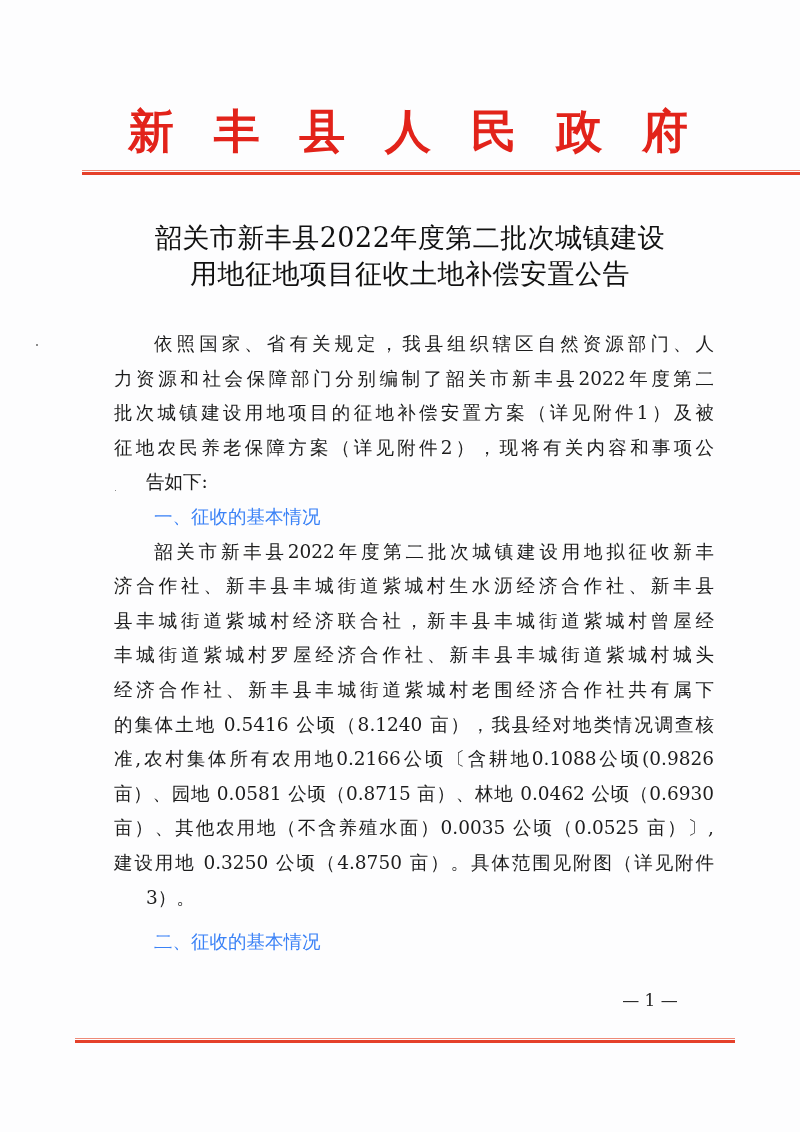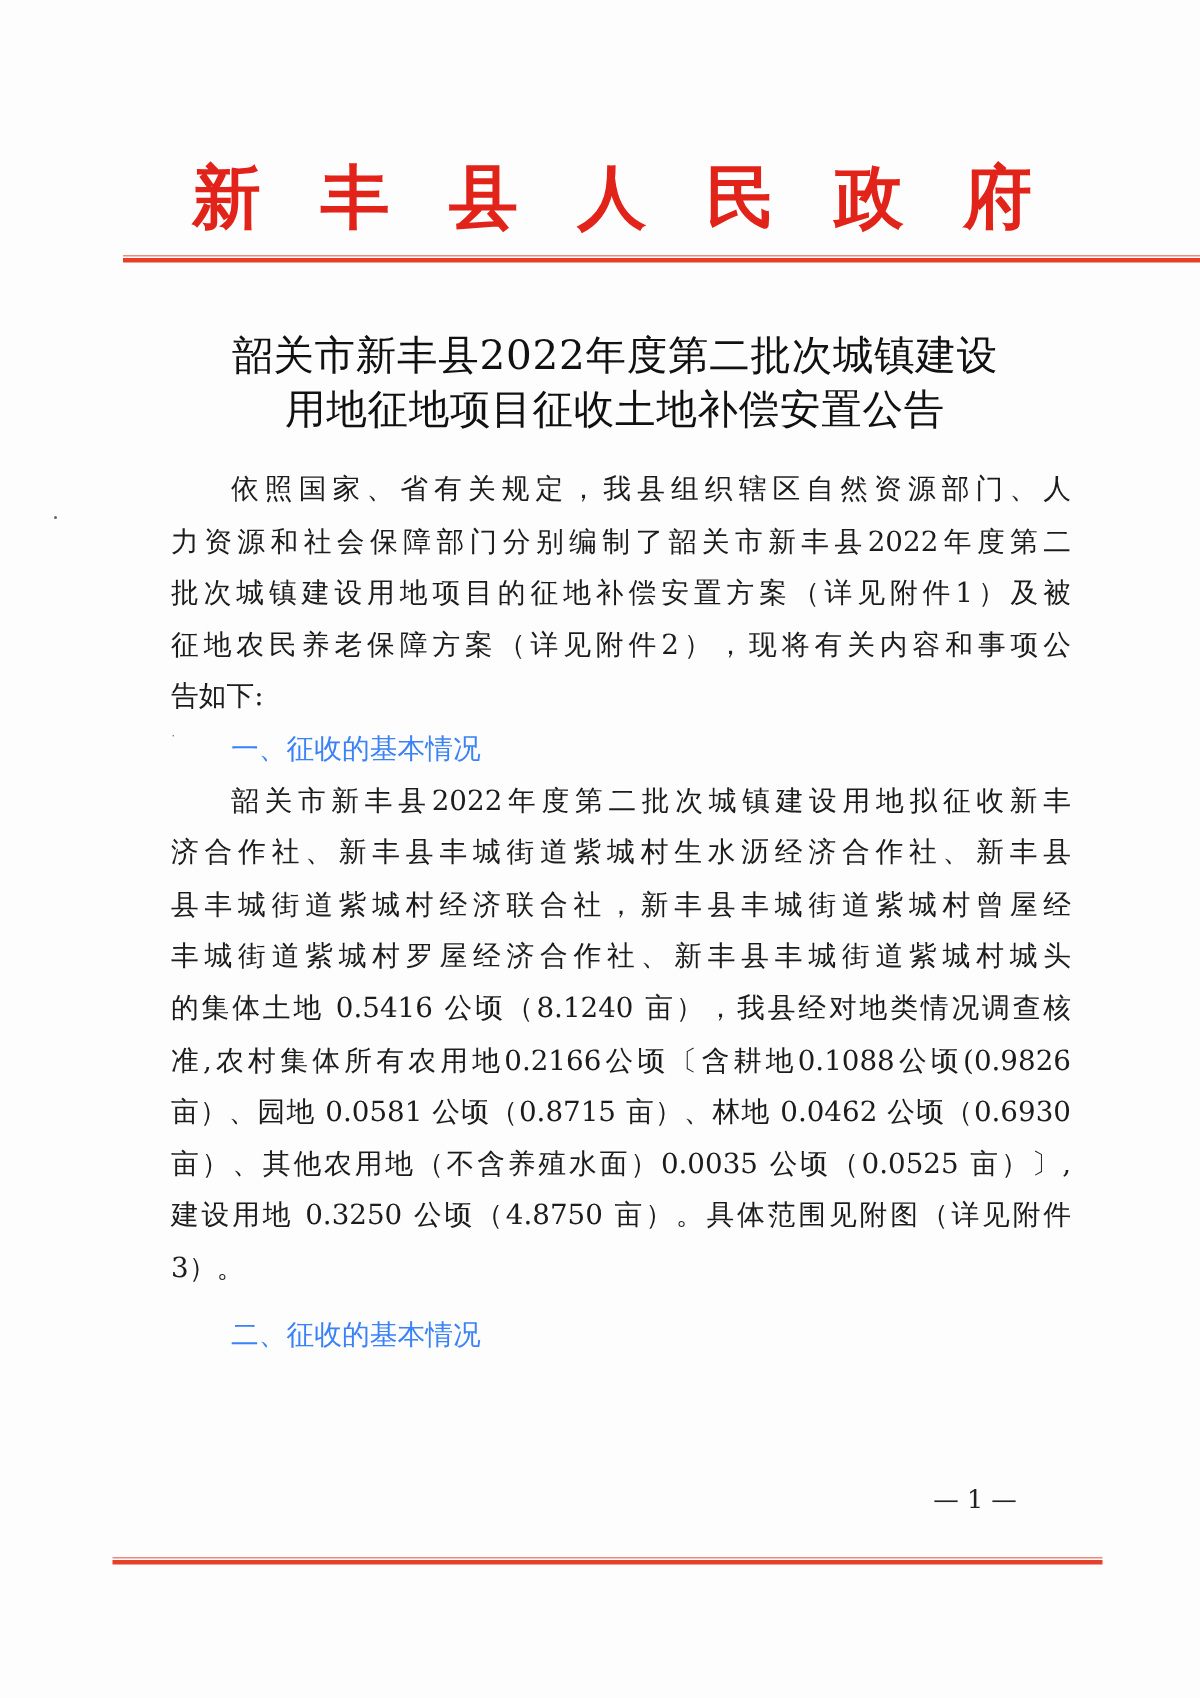--- a/index.html
+++ b/index.html
@@ -61,35 +61,36 @@
       font-family: "DejaVu Serif", "Liberation Serif", serif;
       font-size: 27px;
       line-height: 36px;
       color: #111;
       letter-spacing: 0.5px;
     }
     .doc-title div { white-space: nowrap; padding-left: 20px; }
     .body-text {
       position: absolute;
       left: 114px;
-      top: 310px;
+      top: 327px;
       width: 600px;
       font-family: "DejaVu Serif", "Liberation Serif", serif;
       font-size: 18.5px;
       line-height: 34.6px;
       color: #1c1c1c;
     }
     .line {
       white-space: nowrap;
       height: 34.6px;
       text-align: justify;
       text-align-last: justify;
     }
     .line.last {
       text-align-last: left;
+      margin-left: 32px;
     }
     .line.indent { padding-left: 40px; }
     .heading {
       white-space: nowrap;
       height: 34.6px;
       padding-left: 40px;
       font-family: "DejaVu Sans", "Liberation Sans", sans-serif;
       font-size: 18.5px;
       color: #3b82f6;
     }
@@ -159,20 +160,21 @@
     <div class="line last">告如下:</div>
   </div>
 
   <div class="heading">一、征收的基本情况</div>
 
   <div>
     <div class="line indent">韶关市新丰县2022年度第二批次城镇建设用地拟征收新丰</div>
     <div class="line">济合作社、新丰县丰城街道紫城村生水沥经济合作社、新丰县</div>
     <div class="line">县丰城街道紫城村经济联合社，新丰县丰城街道紫城村曾屋经</div>
     <div class="line">丰城街道紫城村罗屋经济合作社、新丰县丰城街道紫城村城头</div>
+    <div class="line">经济合作社、新丰县丰城街道紫城村老围经济合作社共有属下</div>
     <div class="line">的集体土地 0.5416 公顷（8.1240 亩），我县经对地类情况调查核</div>
     <div class="line">准,农村集体所有农用地0.2166公顷〔含耕地0.1088公顷(0.9826</div>
     <div class="line">亩）、园地 0.0581 公顷（0.8715 亩）、林地 0.0462 公顷（0.6930</div>
     <div class="line">亩）、其他农用地（不含养殖水面）0.0035 公顷（0.0525 亩）〕,</div>
     <div class="line">建设用地 0.3250 公顷（4.8750 亩）。具体范围见附图（详见附件</div>
     <div class="line last">3）。</div>
   </div>
 
   <div class="gap"></div>
   <div class="heading">二、征收的基本情况</div>

